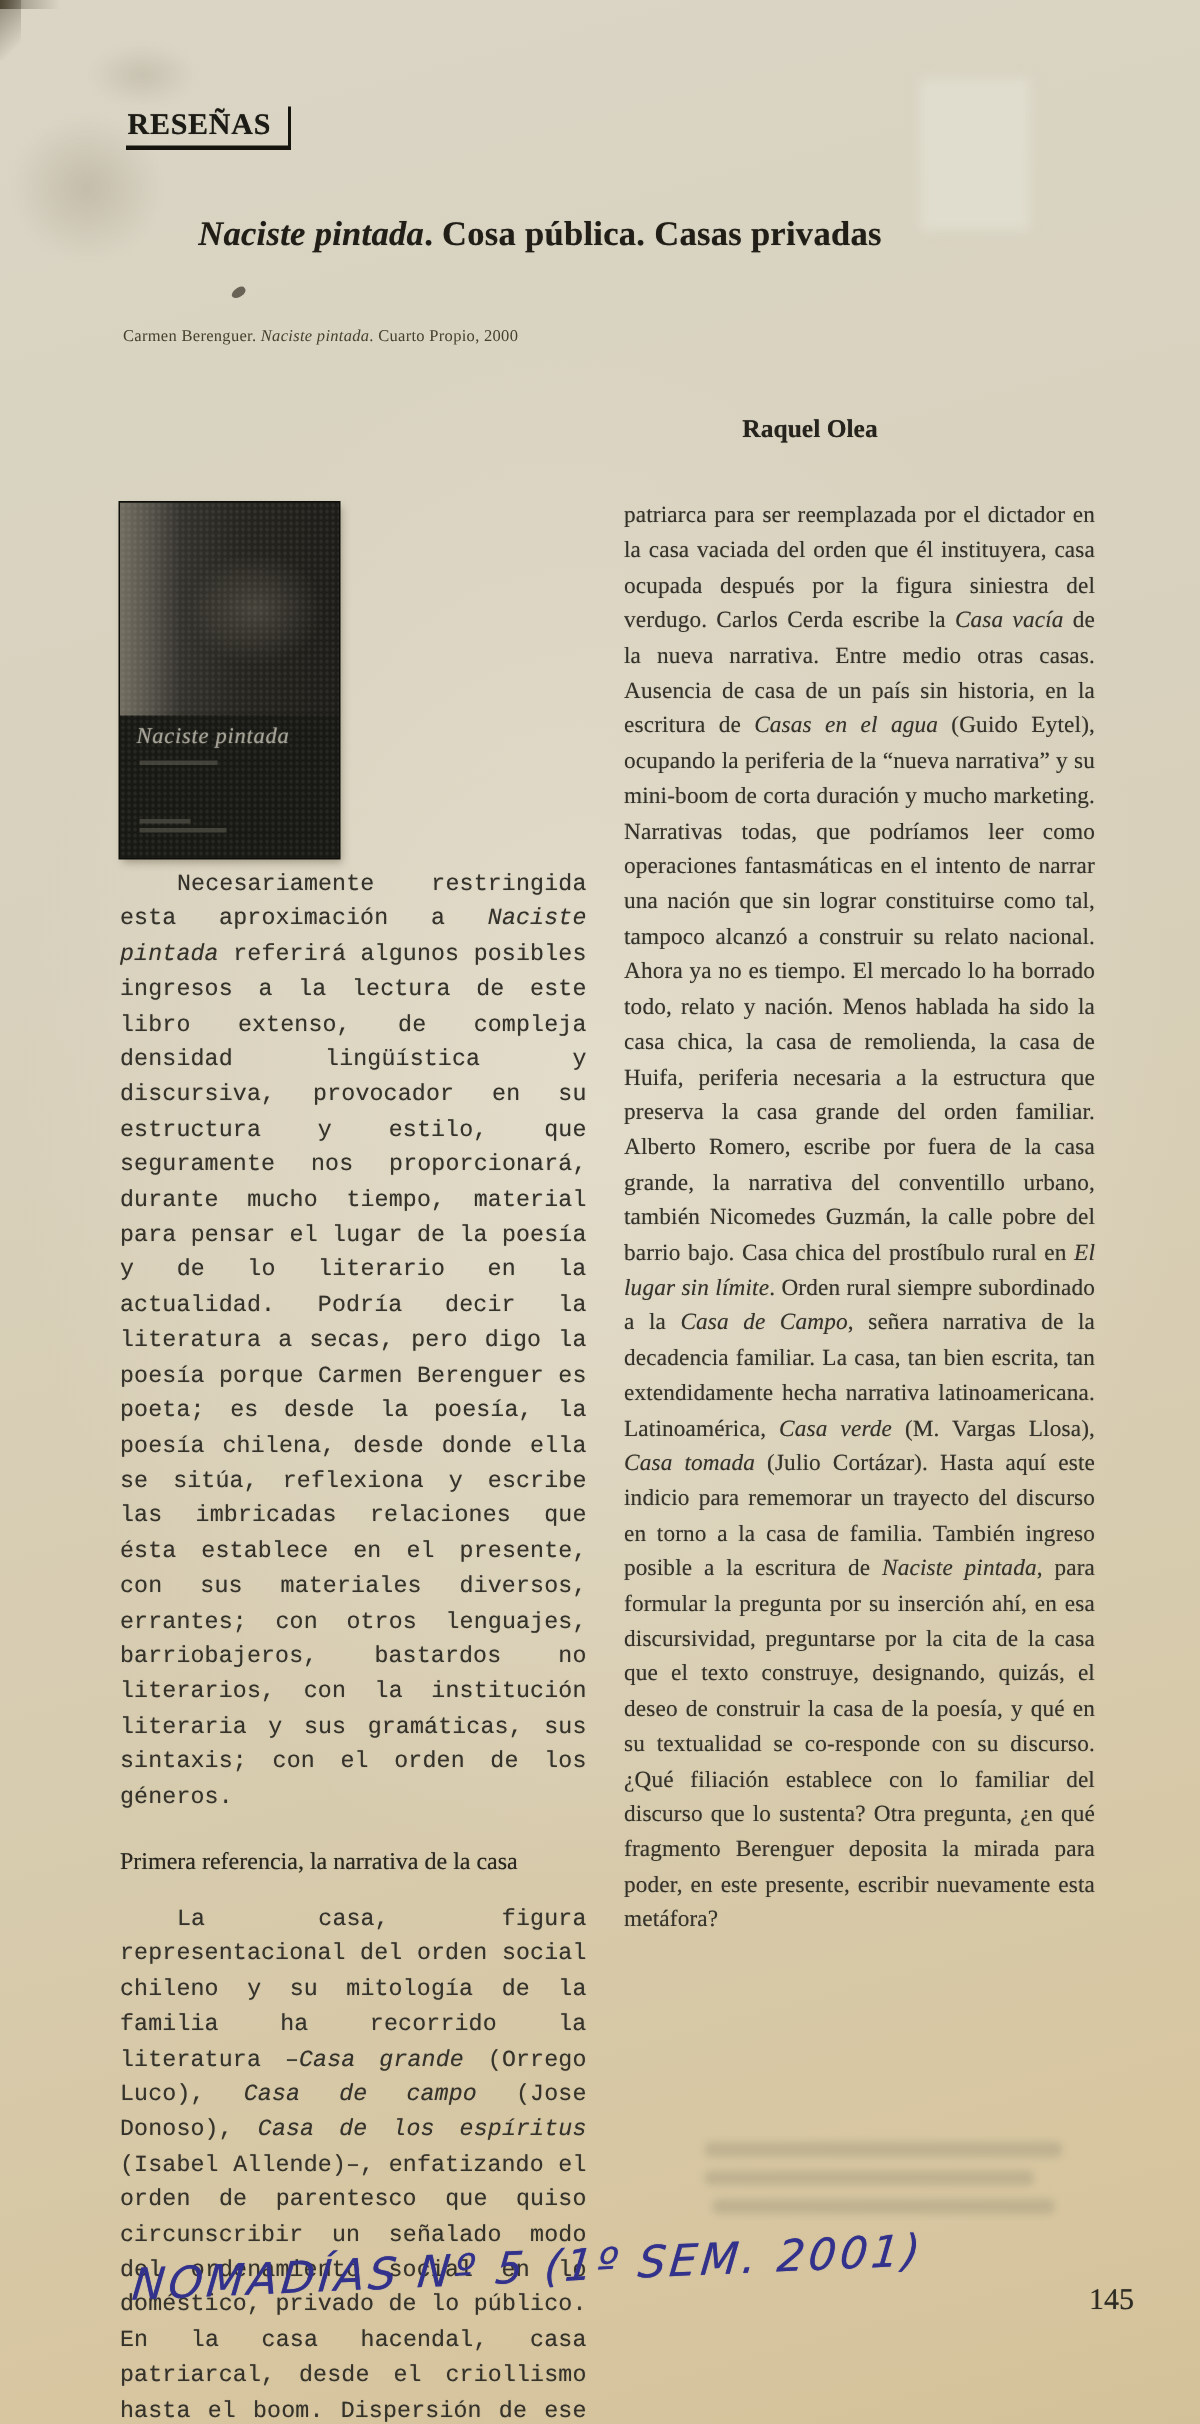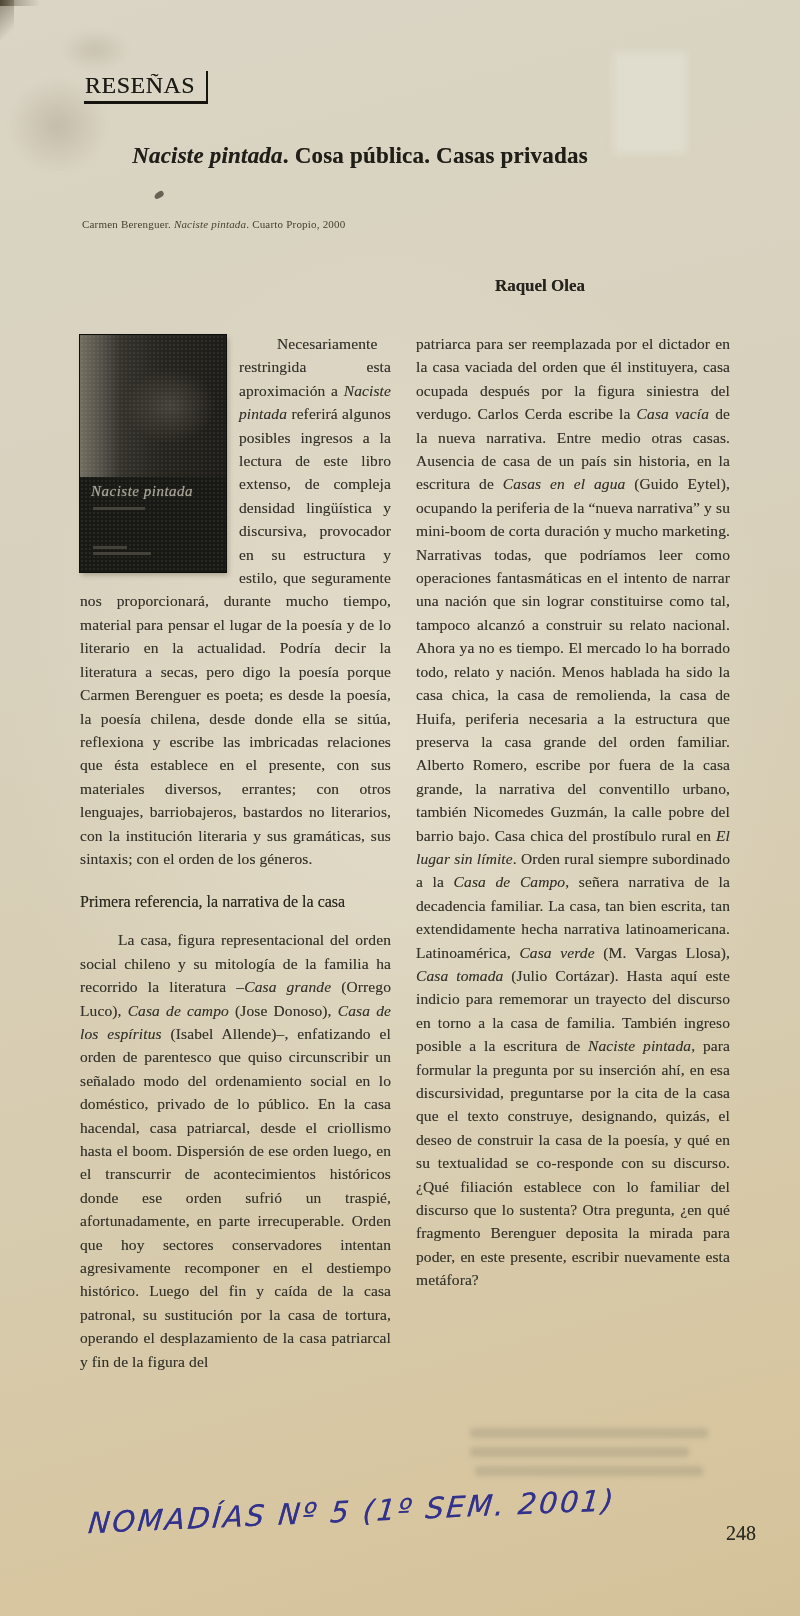--- a/index.html
+++ b/index.html
@@ -18,37 +18,37 @@
   .smudge1{position:absolute;left:8px;top:78px;width:100px;height:95px;border-radius:50%;
     background:radial-gradient(ellipse,rgba(116,106,84,0.22),rgba(116,106,84,0) 70%);filter:blur(3px);}
   .smudge2{position:absolute;left:60px;top:30px;width:70px;height:40px;border-radius:50%;
     background:radial-gradient(ellipse,rgba(116,106,84,0.18),rgba(116,106,84,0) 70%);filter:blur(3px);}
   .light-patch{position:absolute;left:613px;top:52px;width:74px;height:102px;
     background:rgba(226,224,209,0.75);filter:blur(4px);}
   .fleck{position:absolute;left:154px;top:192px;width:10px;height:6px;background:#4a463a;
     border-radius:60% 40% 50% 50%;transform:rotate(-30deg);opacity:.8;}
   
   .resenas-box{position:absolute;left:84px;top:71px;
-    font-size:24px;font-weight:normal;letter-spacing:.5px;color:#1c1b15;
+    font-size:20px;font-weight:bold;letter-spacing:.5px;color:#1c1b15;
     padding:1px 11px 2px 1px;border-right:2.5px solid #15140f;border-bottom:3px solid #15140f;
     text-shadow:0 0 .5px rgba(28,27,21,.7);}
   .title{position:absolute;left:80px;top:143px;width:560px;margin:0;text-align:center;
     font-size:23px;font-weight:bold;color:#201e17;letter-spacing:.2px;
     text-shadow:0 0 .5px rgba(32,30,23,.6);}
   .citation{position:absolute;left:82px;top:218px;margin:0;font-size:11px;color:#46412f;
     letter-spacing:.2px;}
   .author{position:absolute;left:430px;top:276px;width:220px;margin:0;text-align:center;
     font-size:17px;font-weight:bold;color:#25231c;text-shadow:0 0 .5px rgba(37,35,28,.6);}
   
   .col{position:absolute;top:332px;}
   .col-left{left:80px;width:311px;}
   .col-right{left:416px;width:314px;}
   .para{margin:0;font-size:15.5px;line-height:23.4px;text-align:justify;color:#34322a;
     letter-spacing:.1px;text-shadow:0 0 .6px rgba(52,50,42,.45);}
-  .indent{text-indent:38px;}
+  .indent{text-indent:38px;font-family:Liberation Mono, monospace;}
   .it{font-style:italic;}
   .heading{margin:21px 0 15px 0;font-size:16px;line-height:22px;font-weight:normal;color:#2a2820;
     text-shadow:0 0 .5px rgba(42,40,32,.6);}
   
   .cover{float:left;width:146px;height:237px;margin:3px 13px 6px 0;position:relative;
     background:#181814;box-shadow:0 0 0 1px #0e0e0b,2px 3px 5px rgba(70,60,40,.35);overflow:hidden;}
   .cover-photo{position:absolute;top:0;left:0;right:0;height:60%;
     background:
       radial-gradient(ellipse 60px 50px at 62% 50%, rgba(150,144,128,.28), rgba(150,144,128,0) 75%),
       linear-gradient(90deg,#716d60 0%,#55524a 14%,#33322c 28%,#26251f 55%,#1d1c18 100%);}
@@ -119,15 +119,15 @@
   </div>
 
   <div class="ghost">
       <i></i>
       <i></i>
       <i></i>
     </div>
 
   <div class="annotation">NOMADÍAS  Nº 5  (1º SEM. 2001)</div>
 
-  <div class="page-number">248</div>
+  <div class="page-number">145</div>
 
 </div>
 
 </body></html>

